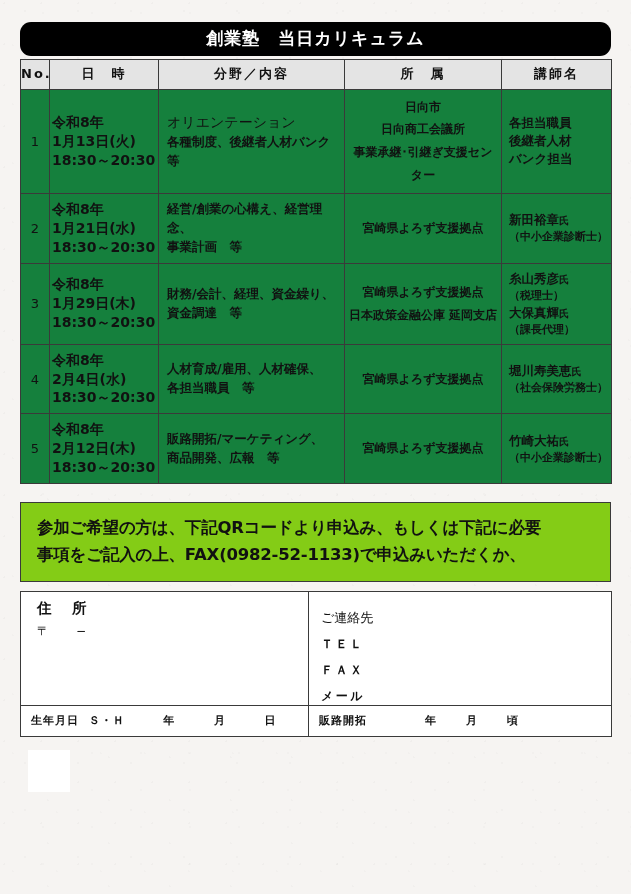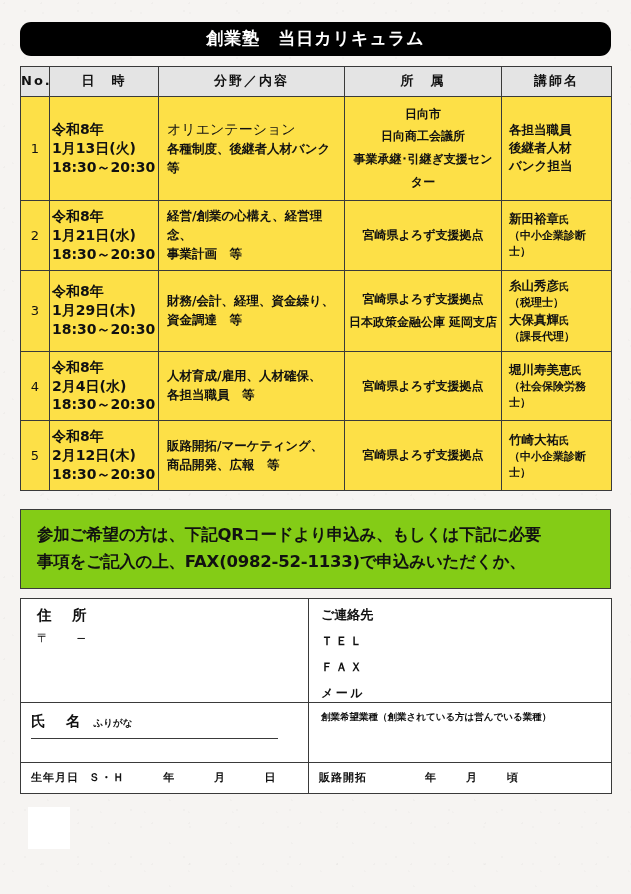--- a/index.html
+++ b/index.html
@@ -46,22 +46,22 @@
     font-size: 17px;
     letter-spacing: 1px;
     padding: 7px 0 8px 0;
     line-height: 1.1;
   }
 
   
   .curriculum {
     width: 100%;
     border-collapse: collapse;
-    margin-top: 10px;
-    background: #fde047;
+    margin-top: 3px;
+    background: #15803d;
     table-layout: fixed;
   }
   .curriculum th, .curriculum td {
     border: 1px solid #3a3a3a;
     vertical-align: middle;
   }
   .curriculum th {
     background: #e4e4e4;
     font-size: 13px;
     font-weight: bold;
@@ -104,21 +104,21 @@
     text-align: center;
     font-size: 12px;
     font-weight: bold;
     line-height: 1.9;
     padding: 6px 3px;
   }
   .cell-inst {
     font-size: 12.5px;
     font-weight: bold;
     line-height: 1.45;
-    padding: 6px 8px 6px 7px;
+    padding: 6px 0 6px 7px;
   }
   .cell-inst .suffix {
     font-size: 10px;
     font-weight: bold;
   }
   .cell-inst .paren {
     font-size: 11px;
     font-weight: bold;
   }
   .row-h1 { height: 74px; }
@@ -158,21 +158,22 @@
   .fc-left  { width: 288px; }
   .fc-right { width: 303px; }
 
   .lbl-lg {
     font-size: 14.5px;
     font-weight: bold;
     letter-spacing: 3px;
   }
   .lbl-md {
     font-size: 13px;
-    font-weight: bold;
+    font-weight: normal;
+    margin-top: 10px;
   }
   .lbl-xs {
     font-size: 9.5px;
     font-weight: bold;
   }
 
   .addr-cell { padding: 7px 10px 0 16px; height: 96px; }
   .addr-zip {
     font-size: 12px;
     margin-top: 5px;
@@ -393,32 +394,20 @@
           </div>
         </td>
         <td class="contact-cell">
           <div class="lbl-md">ご連絡先</div>
           <div class="contact-line">ＴＥＬ</div>
           <div class="contact-line">ＦＡＸ</div>
           <div class="contact-line">メール</div>
         </td>
       </tr>
       <tr>
-        <td class="name-cell">
-          <div class="name-row">
-            <span class="lbl-lg">氏　名</span>
-            <span class="name-furi">ふりがな</span>
-          </div>
-          <div class="name-underline"></div>
-        </td>
-        <td class="biz-cell">
-          <div class="lbl-xs">創業希望業種（創業されている方は営んでいる業種）</div>
-        </td>
-      </tr>
-      <tr>
         <td class="dob-cell">
           <div class="dob-line">生年月日  Ｓ・Ｈ        年        月        日</div>
         </td>
         <td class="dob-cell">
           <div class="dob-line">販路開拓            年      月      頃</div>
         </td>
       </tr>
     </tbody>
   </table>
 

